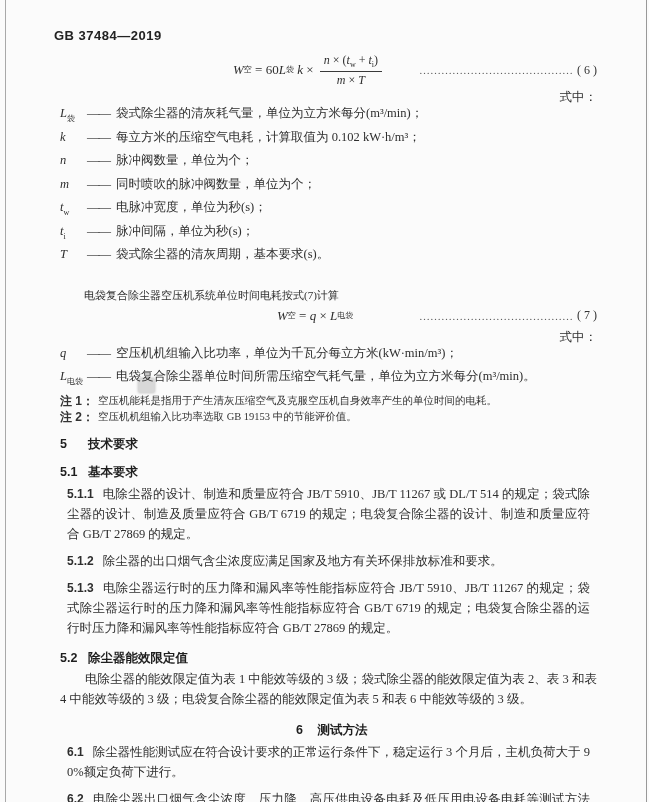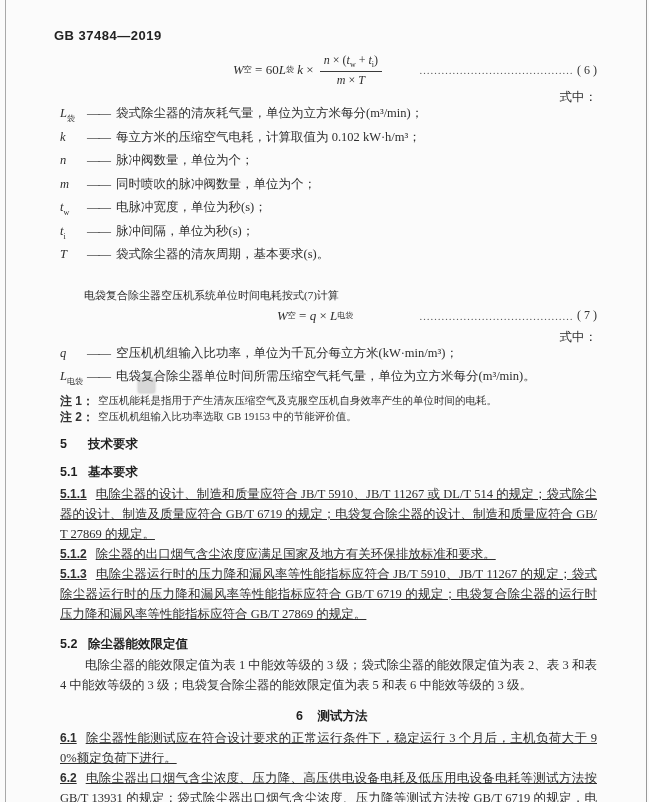--- a/index.html
+++ b/index.html
@@ -41,21 +41,21 @@
   
   .note{display:flex;font-size:10.5px;line-height:16.5px;color:#333;}
   .note .nlabel{flex:none;font-weight:700;margin-right:4px;font-family:"Liberation Sans",sans-serif;font-size:12px;}
   .notes{margin-top:2px;}
   
   .heading{font-family:"Liberation Sans",sans-serif;font-weight:700;font-size:12.5px;
     color:#1f1f1f;line-height:16px;}
   .heading .h-num{display:inline-block;min-width:20px;margin-right:8px;}
   .h-l1{margin-top:10px;}
   .h-l2{margin-top:12px;}
-  .clause{font-size:12.5px;line-height:20px;text-align:justify;word-break:break-all;margin:0;text-decoration:underline;}
+  .clause{font-size:12.5px;line-height:20px;text-align:justify;word-break:break-all;margin:7px;}
   .clause .c-num{font-family:"Liberation Sans",sans-serif;font-weight:700;font-size:12px;
     margin-right:9px;}
   .clause.first{margin-top:4px;}
   .body-para{font-size:12.5px;line-height:20px;text-align:justify;word-break:break-all;
     text-indent:2em;margin:3px 0 0 0;}
   .artifact{position:absolute;left:138px;top:378px;width:17px;height:15px;background:#d8d8d8;
     border-radius:3px;box-shadow:0 0 2px 1px #dedede;}
 </style>
 </head>
 <body>

